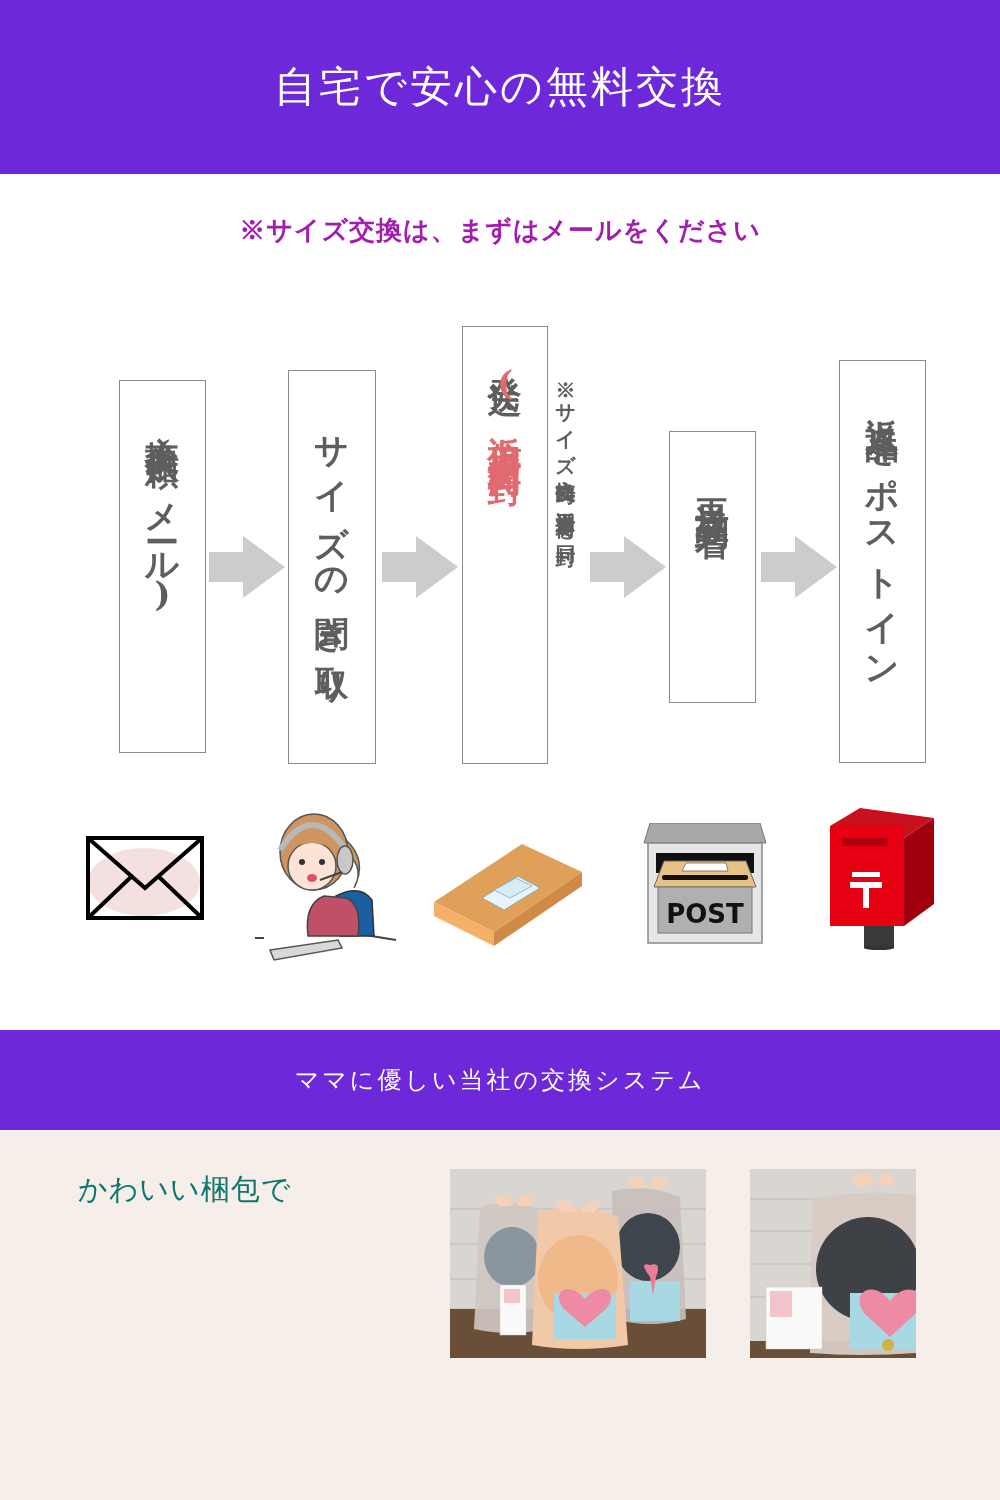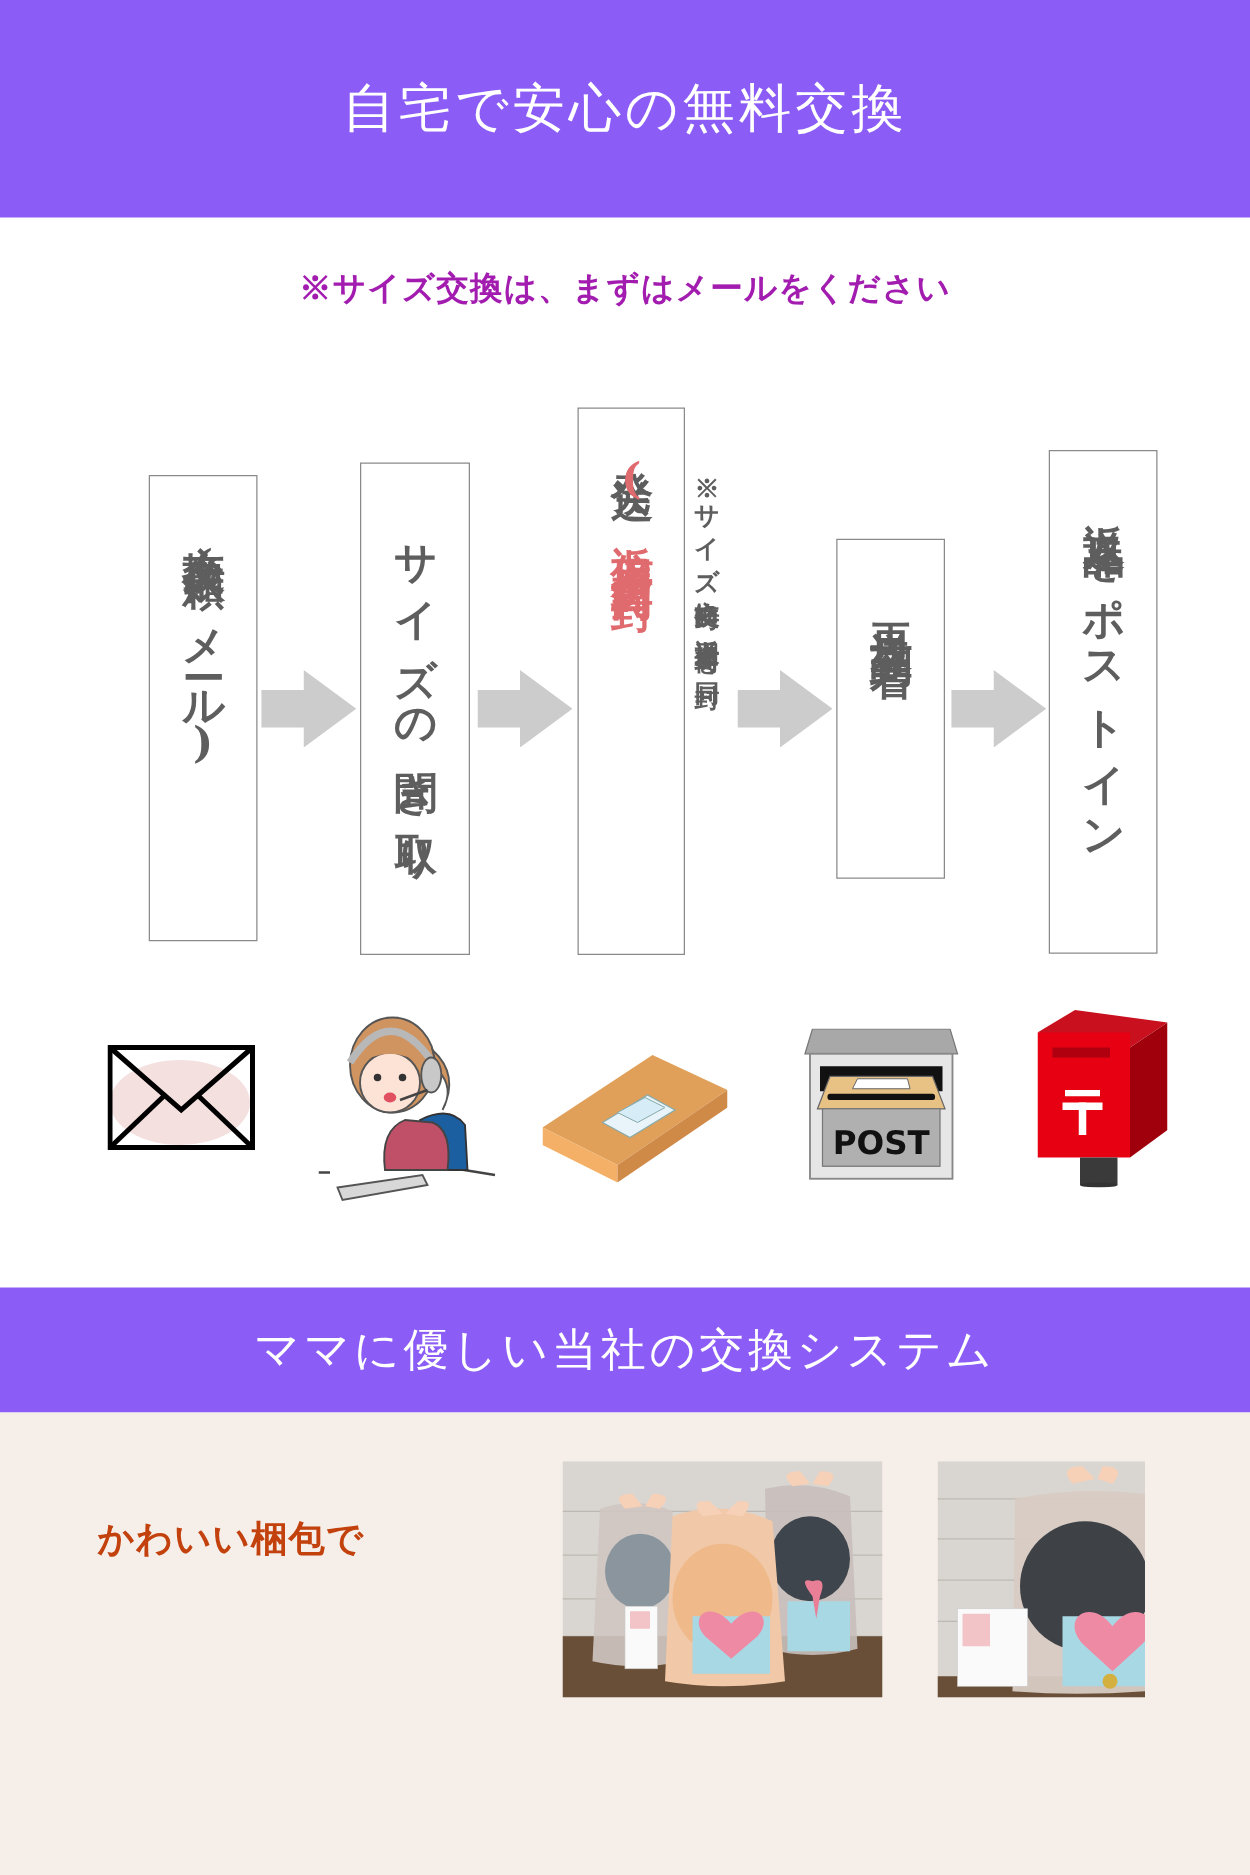--- a/index.html
+++ b/index.html
@@ -1,37 +1,37 @@
 <!DOCTYPE html>
 <html><head>
 <meta charset="utf-8">
 <style>
   html, body { margin:0; padding:0; }
   body { width:1000px; height:1500px; position:relative; background:#ffffff; overflow:hidden;
          font-family:"DejaVu Serif","Liberation Serif",serif; color:#5e5e5e; }
-  .banner { position:absolute; left:0; width:1000px; background:#8b5cf6; color:#fff;
+  .banner { position:absolute; left:0; width:1000px; background:#6d28d9; color:#fff;
             display:flex; align-items:center; justify-content:center;
             font-family:"DejaVu Sans","Liberation Sans",sans-serif; }
   .banner1 { top:0; height:174px; font-size:42px; letter-spacing:3px; }
-  .banner2 { top:1030px; height:100px; font-size:36px; letter-spacing:3px; }
+  .banner2 { top:1030px; height:100px; font-size:24px; letter-spacing:3px; }
   .notice { position:absolute; top:213px; left:0; width:1000px; text-align:center;
             font-size:26px; font-weight:bold; color:#a21caf; letter-spacing:1px; }
   .step { position:absolute; border:1.5px solid #8a8a8a; background:#fff; box-sizing:border-box;
           display:flex; justify-content:center; }
   .vtext { writing-mode:vertical-rl; text-orientation:upright; font-weight:bold;
            font-size:34px; color:#5e5e5e; letter-spacing:6px; line-height:1; }
   .red { color:#e06b6f; }
   .sidenote { position:absolute; left:556px; top:368px; writing-mode:vertical-rl;
               text-orientation:upright; font-weight:bold; font-size:20px; color:#5e5e5e;
               letter-spacing:2px; line-height:1; }
   .arrow { position:absolute; width:76px; height:62px; }
   .icon { position:absolute; }
   .bottom { position:absolute; top:1130px; left:0; width:1000px; height:370px; background:#f6eee8; }
-  .tagline { position:absolute; left:78px; top:1210px; font-size:29px; font-weight:bold;
-             color:#c2410c; line-height:43px; letter-spacing:1px; }
+  .tagline { position:absolute; left:78px; top:1168px; font-size:29px; font-weight:normal;
+             color:#0f766e; line-height:43px; letter-spacing:1px; }
   .photo { position:absolute; overflow:hidden; }
 </style>
 </head>
 <body>
 
 <div class="banner banner1">
   <span>自宅で安心の無料交換</span>
 </div>
 
 <div class="notice">※サイズ交換は、まずはメールをください</div>

